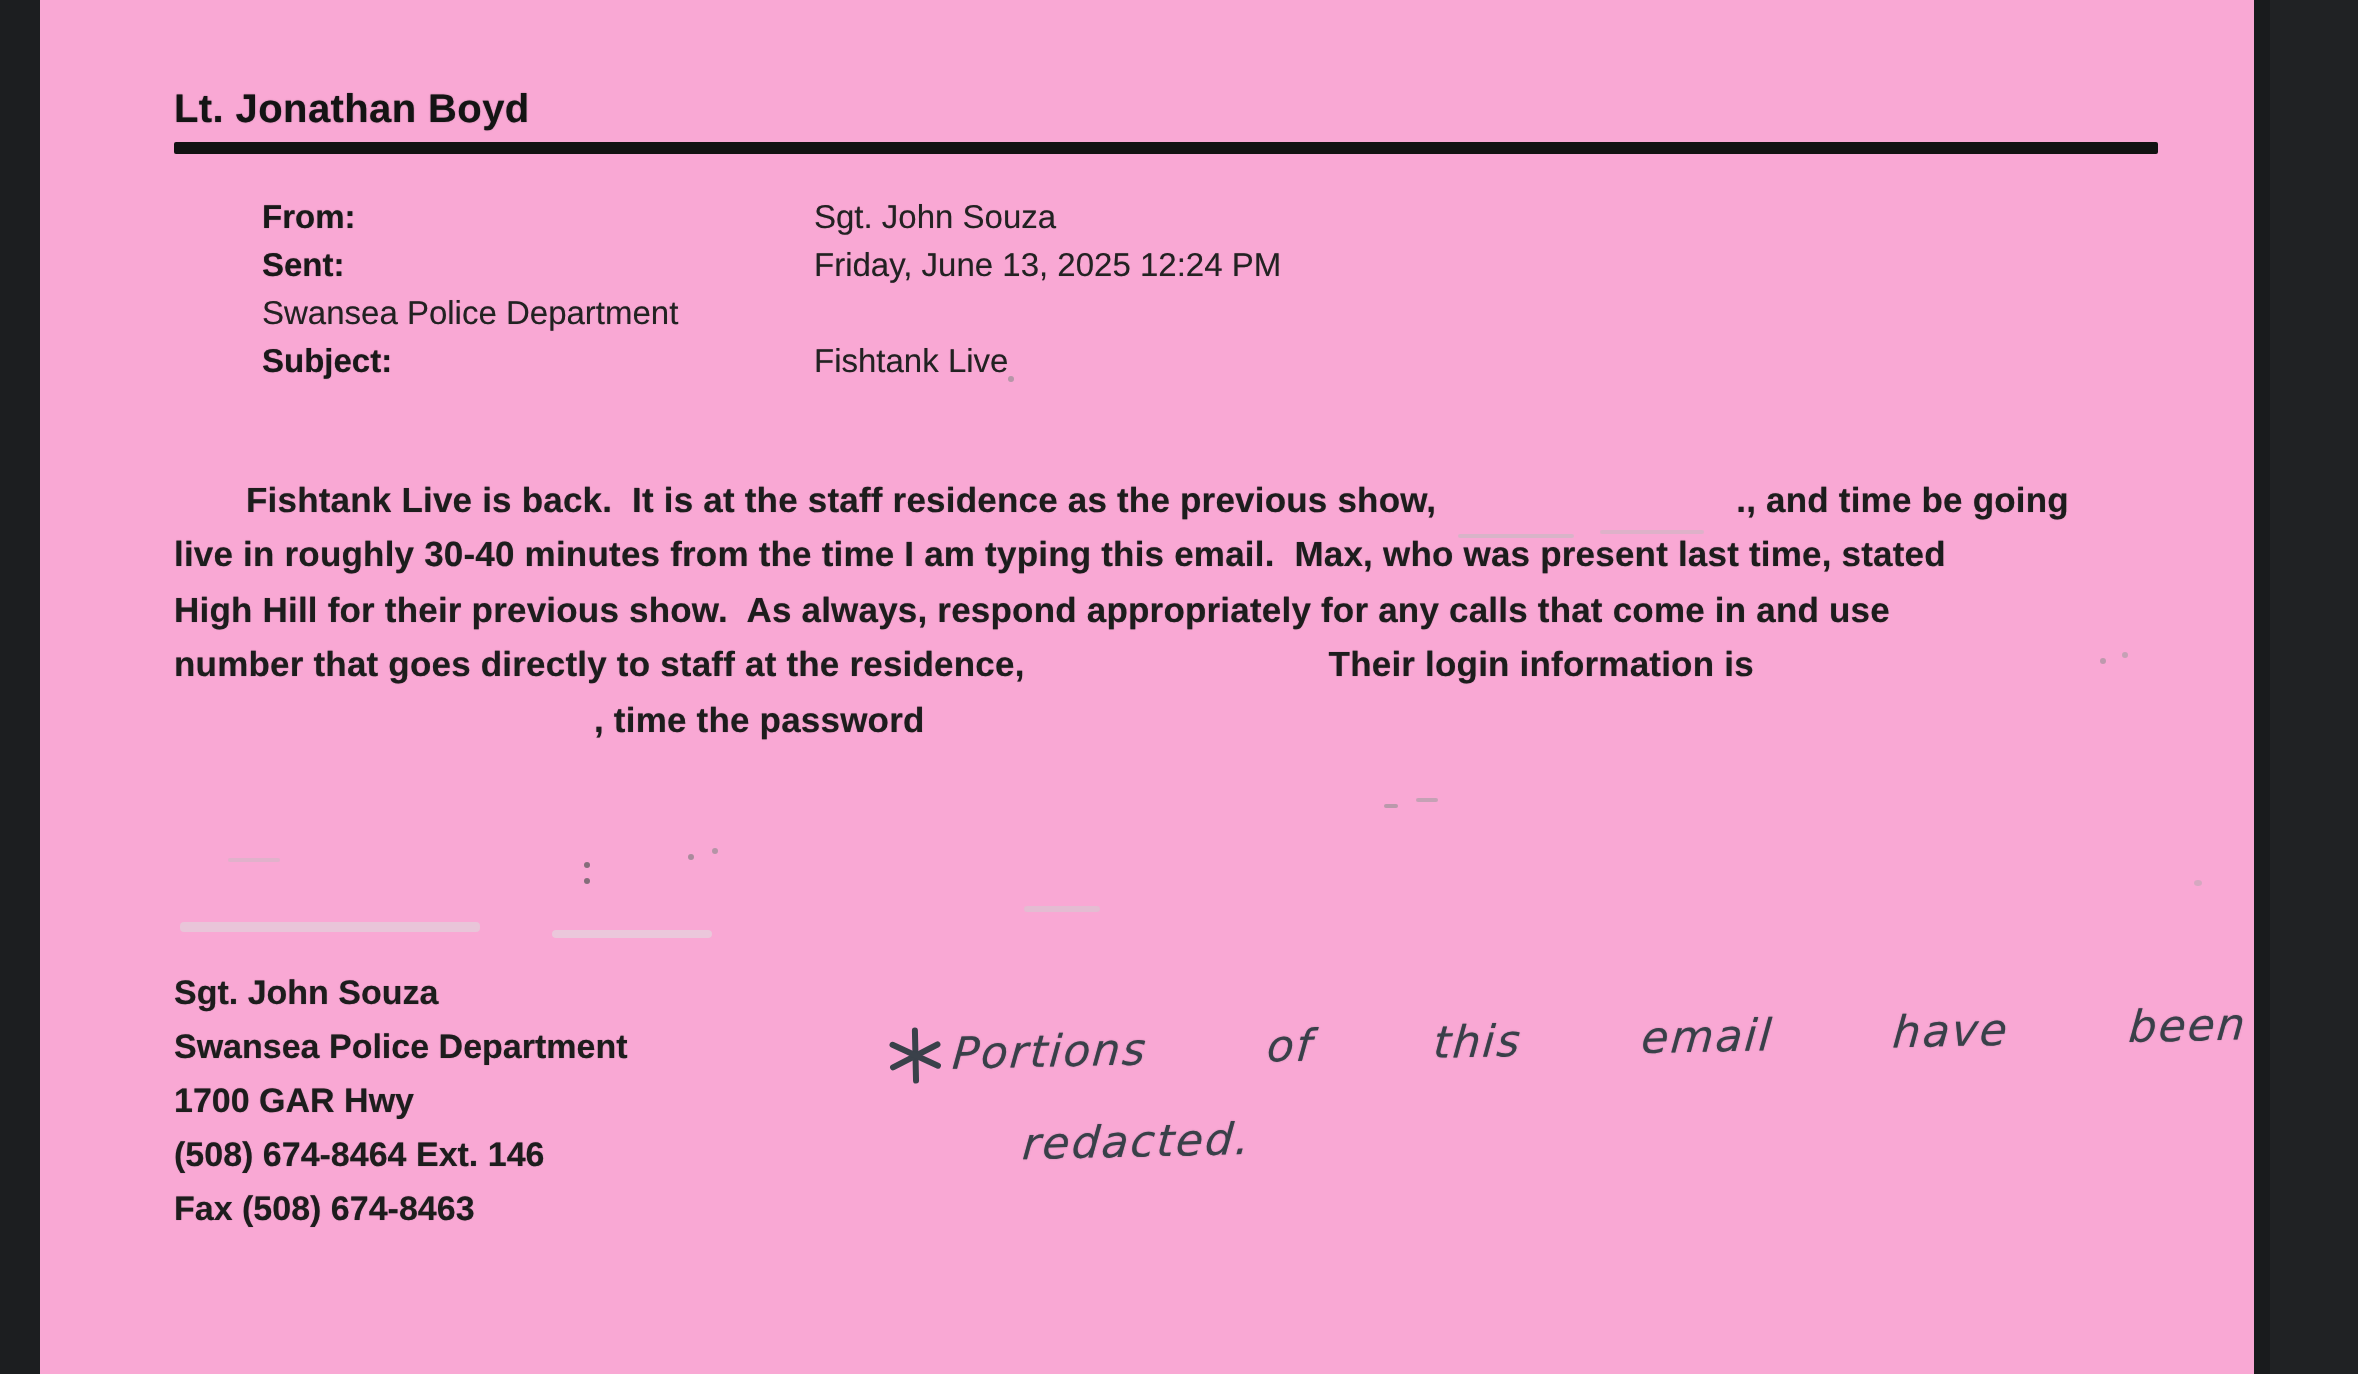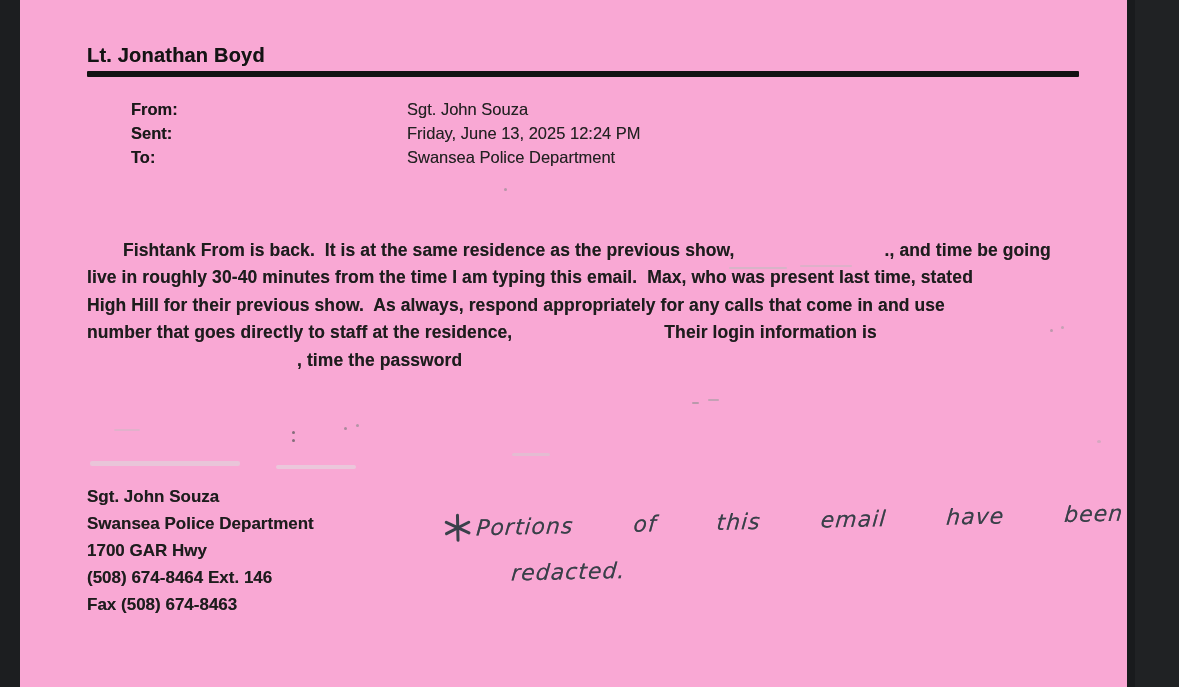--- a/index.html
+++ b/index.html
@@ -99,27 +99,30 @@
     <div class="meta">
       <div class="meta-row">
         <span class="meta-label">From:</span>
         <span class="meta-value">Sgt. John Souza</span>
       </div>
       <div class="meta-row">
         <span class="meta-label">Sent:</span>
         <span class="meta-value">Friday, June 13, 2025 12:24 PM</span>
       </div>
       <div class="meta-row">
-        <span class="meta-label">To:</span>
         <span class="meta-value">Swansea Police Department</span>
+      </div>
+      <div class="meta-row">
+        <span class="meta-label">Subject:</span>
+        <span class="meta-value">Fishtank Live</span>
       </div>
     </div>
 
     <div class="body-text-block">
-        <div class="body-line"><span class="gap" style="width: 36px;"></span><span class="seg">Fishtank From is back.  It is at the same residence as the previous show,</span><span class="gap" style="width: 150px;"></span><span class="seg">., and time be going</span></div>
+        <div class="body-line"><span class="gap" style="width: 36px;"></span><span class="seg">Fishtank Live is back.  It is at the staff residence as the previous show,</span><span class="gap" style="width: 150px;"></span><span class="seg">., and time be going</span></div>
         <div class="body-line"><span class="seg">live in roughly 30-40 minutes from the time I am typing this email.  Max, who was present last time, stated</span></div>
         <div class="body-line"><span class="seg">High Hill for their previous show.  As always, respond appropriately for any calls that come in and use</span></div>
         <div class="body-line"><span class="seg">number that goes directly to staff at the residence,</span><span class="gap" style="width: 152px;"></span><span class="seg">Their login information is</span></div>
         <div class="body-line"><span class="gap" style="width: 210px;"></span><span class="seg">, time the password</span></div>
       </div>
 
     <div class="signature">
         <div class="sig-line">Sgt. John Souza</div>
         <div class="sig-line">Swansea Police Department</div>
         <div class="sig-line">1700 GAR Hwy</div>

